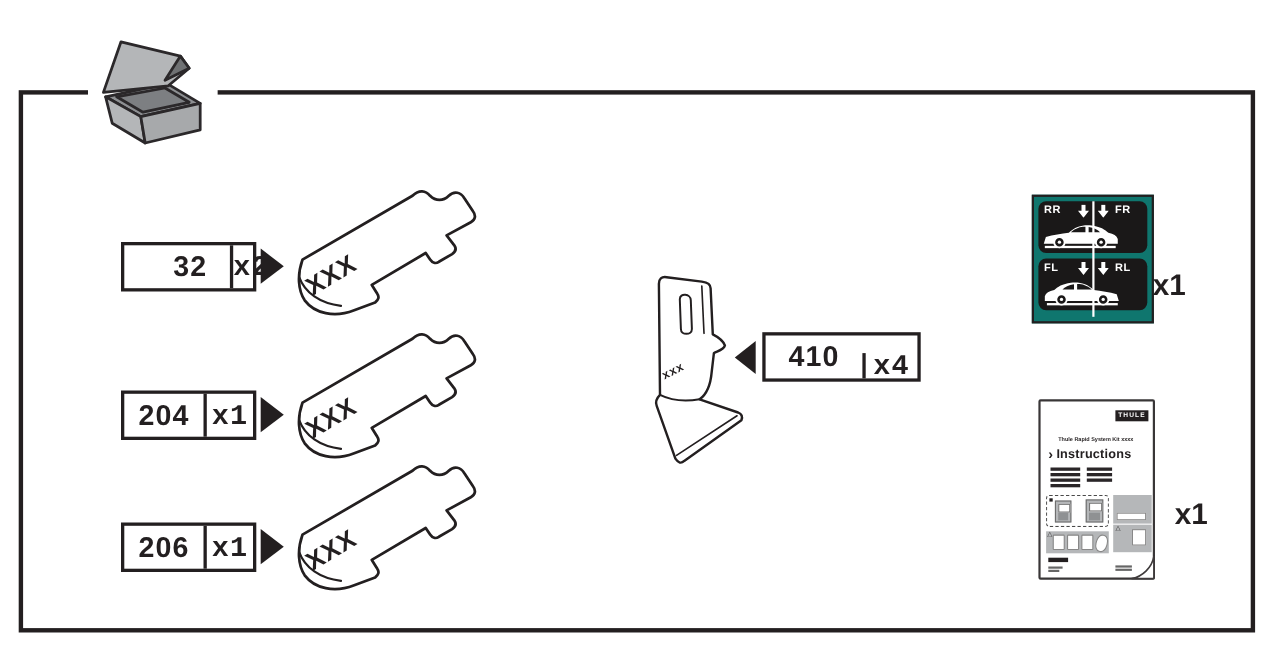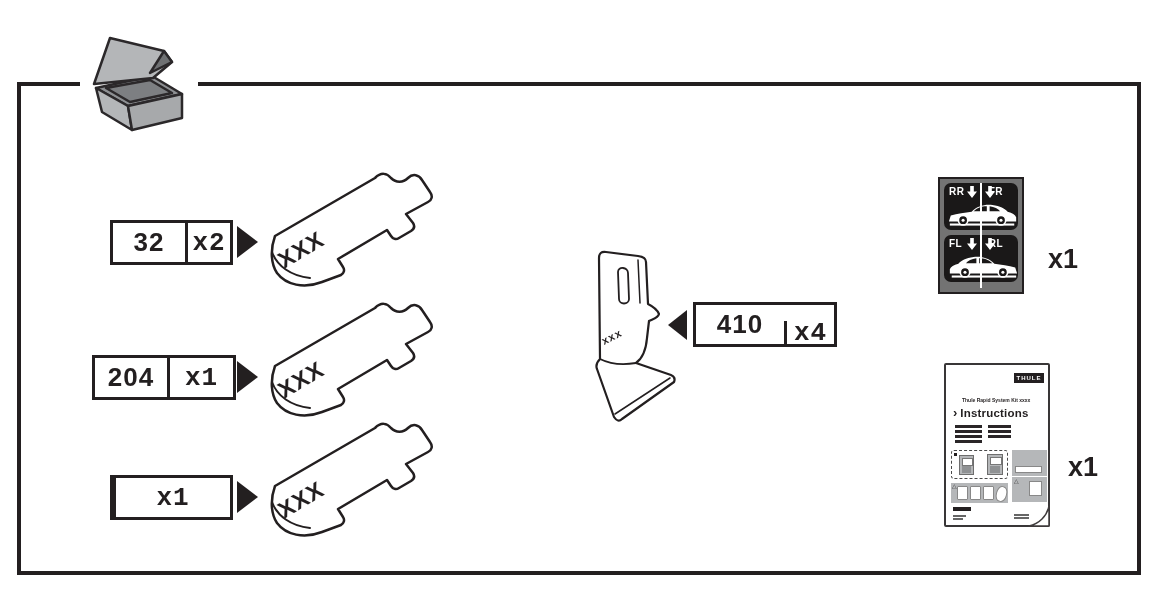--- a/index.html
+++ b/index.html
@@ -16,22 +16,22 @@
   .plabel .cell.qty{border-left:3px solid #231f20;font-family:Liberation Mono, monospace;}
   
   .tri{position:absolute;width:0;height:0;}
   .tri.right{border-top:16px solid transparent;border-bottom:16px solid transparent;
              border-left:21px solid #231f20;}
   .tri.left{border-top:15px solid transparent;border-bottom:15px solid transparent;
             border-right:19px solid #231f20;}
   
   .qty-big{position:absolute;font-weight:bold;font-size:27px;color:#231f20;}
   
-  .sticker{position:absolute;left:938px;top:177px;width:86px;height:117px;
-           border:2px solid #231f20;background:#737373;box-sizing:border-box;
+  .sticker{position:absolute;left:938px;top:177px;width:111px;height:117px;
+           border:2px solid #231f20;background:#0f766e;box-sizing:border-box;
            padding:4px;text-align:center;}
   .spanel{position:relative;width:100%;height:47px;background:#1a1818;border-radius:7px;}
   .spanel.first{margin-bottom:5px;}
   .scorner{position:absolute;top:3px;color:#fff;font-weight:bold;font-size:10px;letter-spacing:0.5px;}
   .scorner.l{left:5px;} .scorner.r{right:15px;}
   .sarrows{position:absolute;top:3px;left:0;right:0;display:flex;justify-content:center;gap:8px;}
   .scar{position:absolute;left:3px;bottom:2px;}
   .scar.flip{transform:scaleX(-1);}
   .ssplit{position:absolute;left:50%;top:4px;bottom:4px;width:2px;background:#fff;margin-left:-1px;}
   
@@ -75,52 +75,53 @@
       <polygon points="16,66 72,54 102,72 48,84" fill="#8d8f92"></polygon>
       <polygon points="26,66 70,58 92,71 50,80" fill="#7d7f82"></polygon>
       <polygon points="16,66 48,84 52,108 22,90" fill="#b4b6b8"></polygon>
       <polygon points="48,84 102,72 102,96 52,108" fill="#a7a9ab"></polygon>
       <polygon points="30,16 84,29 92,40 73,56 14,62" fill="#b4b6b8"></polygon>
       <polygon points="84,29 92,40 70,51" fill="#6f7173"></polygon>
     </g>
   </svg>
 
   <div class="plabel" style="left:110px;top:220px;width:123px;">
-    <div class="cell" style="flex:0 0 72px;">32</div>
+    <div class="cell" style="flex:0 0 72px;padding-left:24px;">32</div>
     <div class="cell qty" style="flex:1;">x2</div>
   </div>
   <div class="tri right" style="left:237px;top:226px;"></div>
   <svg class="abs" style="left:258px;top:168px" width="190" height="120" viewBox="0 0 190 120">
     <g fill="#ffffff" stroke="#231f20" stroke-width="2.5" stroke-linejoin="round" stroke-linecap="round">
       <path d="M 17,68 L 117,10 C 123,4 129,5 133,10 C 138,15 145,15 150,10 C 155,5 161,7 164,12
                L 172,24 C 175,28 174,32 170,34 L 148,46 L 155,55 C 157,58 156,61 153,63
                L 141,70 C 138,72 135,71 133,68 L 129,62 L 80,91 L 85,99 C 87,102 86,105 83,107
                L 64,114 C 46,121 28,117 19,105 C 13,96 12,82 17,68 Z"></path>
       <path d="M 14,84 C 19,98 33,108 52,110" fill="none" stroke-width="2"></path>
     </g>
     <text x="26" y="101" transform="rotate(-31 26 101)" font-size="23" font-weight="bold" letter-spacing="1" fill="#231f20">XXX</text>
   </svg>
 
-  <div class="plabel" style="left:92px;top:355px;width:144px;">
+  <div class="plabel" style="left:110px;top:355px;width:123px;">
     <div class="cell" style="flex:0 0 72px;">204</div>
     <div class="cell qty" style="flex:1;">x1</div>
   </div>
   <div class="tri right" style="left:237px;top:361px;"></div>
   <svg class="abs" style="left:258px;top:298px" width="190" height="120" viewBox="0 0 190 120">
     <g fill="#ffffff" stroke="#231f20" stroke-width="2.5" stroke-linejoin="round" stroke-linecap="round">
       <path d="M 17,68 L 117,10 C 123,4 129,5 133,10 C 138,15 145,15 150,10 C 155,5 161,7 164,12
                L 172,24 C 175,28 174,32 170,34 L 148,46 L 155,55 C 157,58 156,61 153,63
                L 141,70 C 138,72 135,71 133,68 L 129,62 L 80,91 L 85,99 C 87,102 86,105 83,107
                L 64,114 C 46,121 28,117 19,105 C 13,96 12,82 17,68 Z"></path>
       <path d="M 14,84 C 19,98 33,108 52,110" fill="none" stroke-width="2"></path>
     </g>
     <text x="26" y="101" transform="rotate(-31 26 101)" font-size="23" font-weight="bold" letter-spacing="1" fill="#231f20">XXX</text>
   </svg>
 
   <div class="plabel" style="left:110px;top:475px;width:123px;">
+    <div class="cell" style="flex:0 0 72px;">206</div>
     <div class="cell qty" style="flex:1;">x1</div>
   </div>
   <div class="tri right" style="left:237px;top:481px;"></div>
   <svg class="abs" style="left:258px;top:418px" width="190" height="120" viewBox="0 0 190 120">
     <g fill="#ffffff" stroke="#231f20" stroke-width="2.5" stroke-linejoin="round" stroke-linecap="round">
       <path d="M 17,68 L 117,10 C 123,4 129,5 133,10 C 138,15 145,15 150,10 C 155,5 161,7 164,12
                L 172,24 C 175,28 174,32 170,34 L 148,46 L 155,55 C 157,58 156,61 153,63
                L 141,70 C 138,72 135,71 133,68 L 129,62 L 80,91 L 85,99 C 87,102 86,105 83,107
                L 64,114 C 46,121 28,117 19,105 C 13,96 12,82 17,68 Z"></path>
       <path d="M 14,84 C 19,98 33,108 52,110" fill="none" stroke-width="2"></path>

